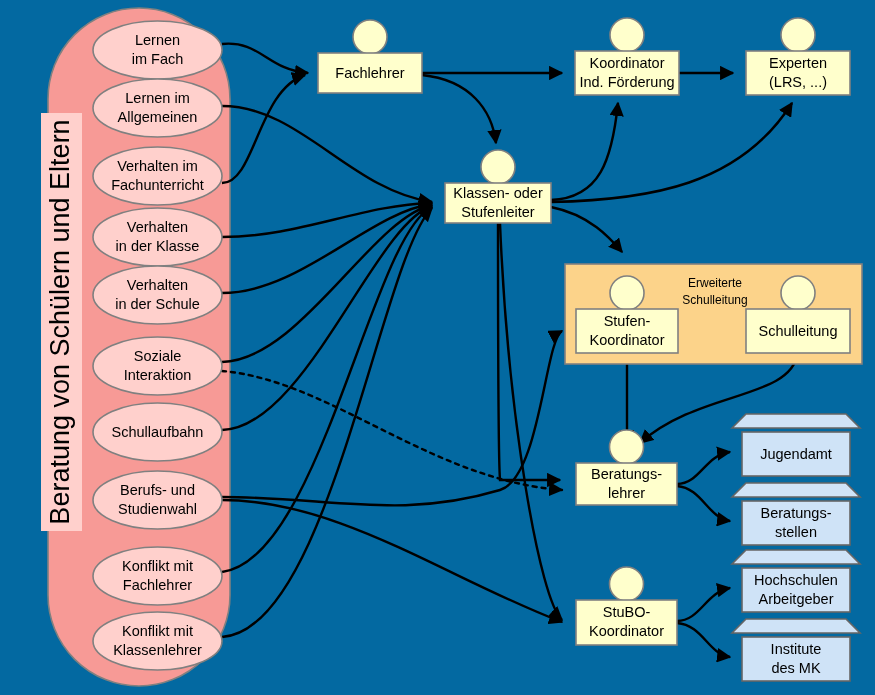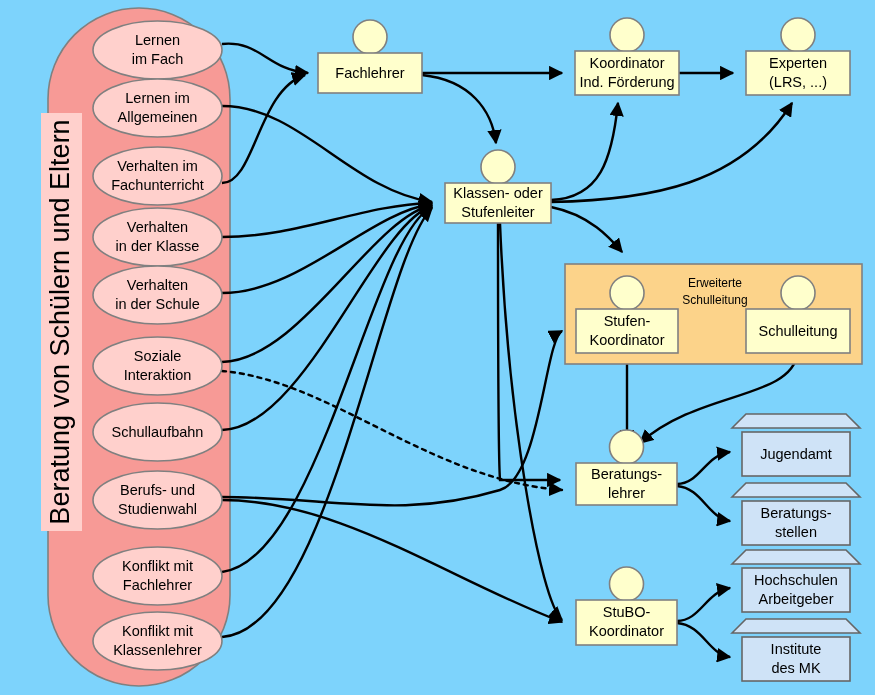--- a/index.html
+++ b/index.html
@@ -1,18 +1,18 @@
 <!DOCTYPE html>
 <html><head>
 <meta charset="utf-8">
 <style>
   html,body{margin:0;padding:0;background:#ffffff;}
   #stage{position:relative;width:875px;height:695px;overflow:hidden;
          font-family:"Liberation Sans","DejaVu Sans",sans-serif;
-         background:#7dd3fc;}
+         background:#0369a1;}
   svg{position:absolute;left:0;top:0;}
   text{font-family:"Liberation Sans","DejaVu Sans",sans-serif;}
   .lbl{font-size:14.5px;fill:#000;text-anchor:middle;dominant-baseline:middle;}
   .lbl-sm{font-size:12px;fill:#000;text-anchor:middle;dominant-baseline:middle;}
   .vtitle{font-size:27px;fill:#000;text-anchor:middle;dominant-baseline:middle;}
   .edge{fill:none;stroke:#000;stroke-width:2.4;}
   .edge-dot{fill:none;stroke:#000;stroke-width:2.4;stroke-dasharray:4 5;stroke-linecap:round;}
   .box{fill:#ffffcc;stroke:#808080;stroke-width:1.6;}
   .head{fill:#ffffcc;stroke:#808080;stroke-width:1.6;}
   .ell{fill:#ffd0cc;stroke:#808080;stroke-width:1.6;}

